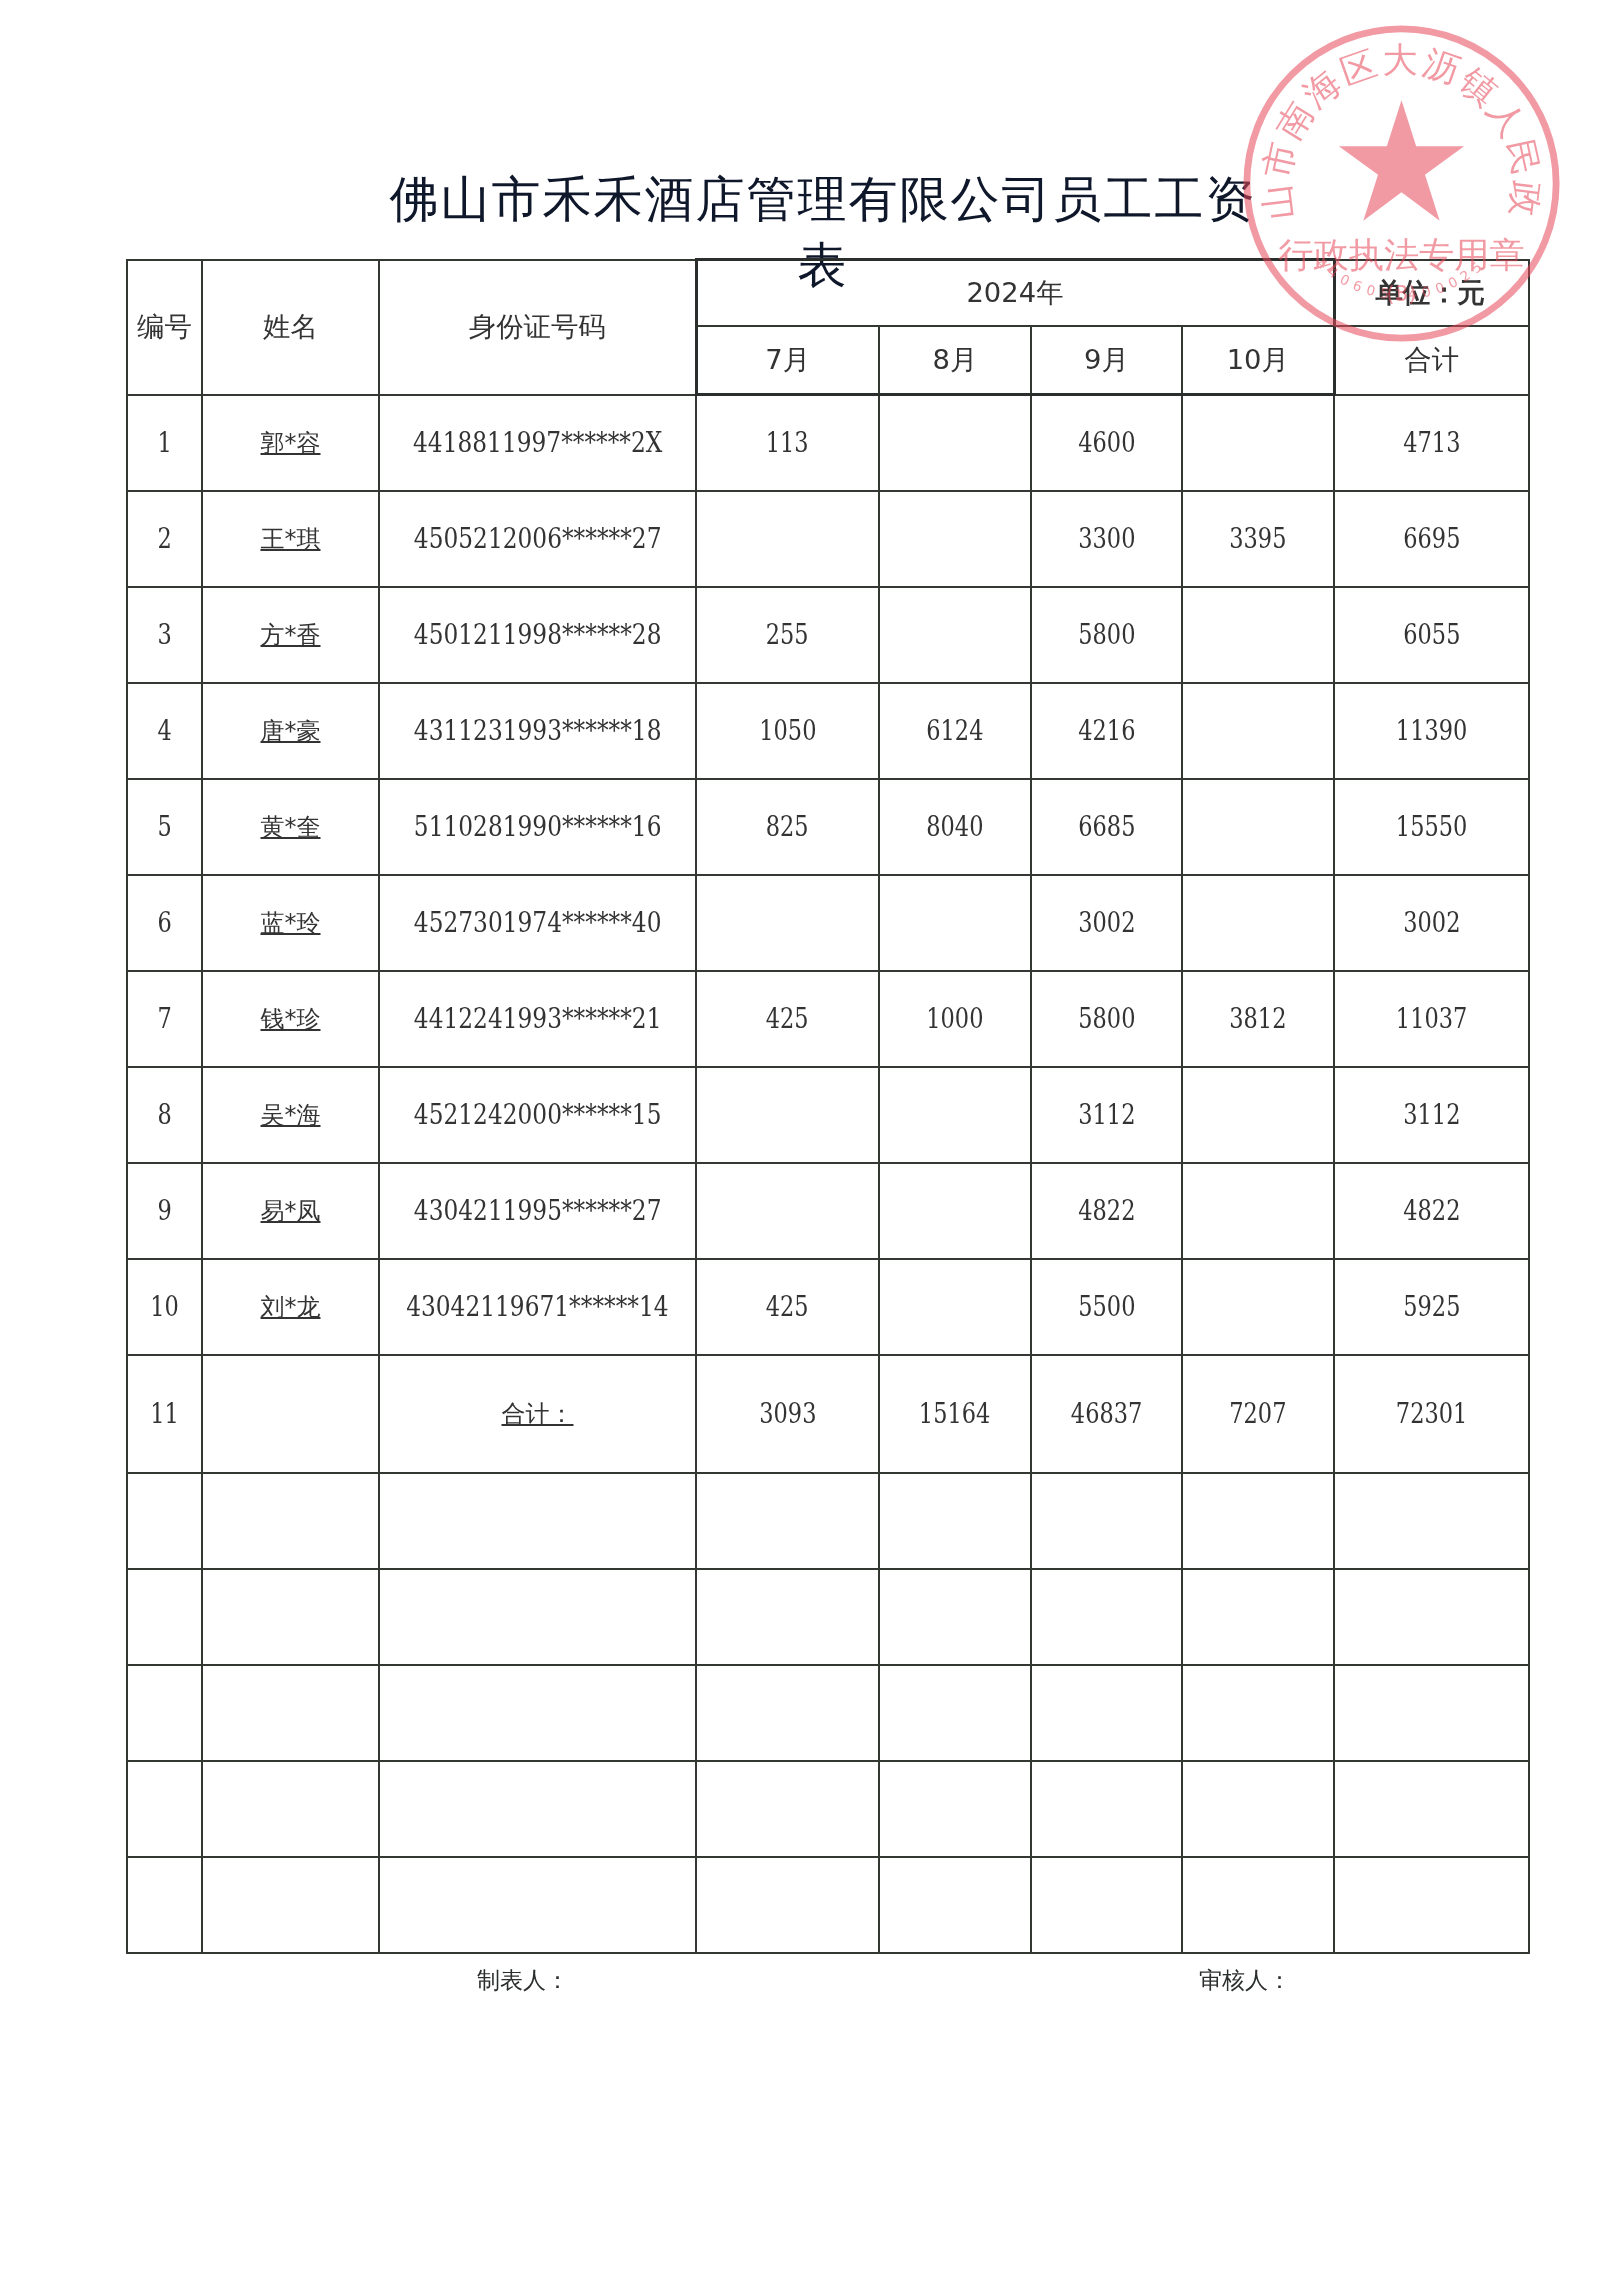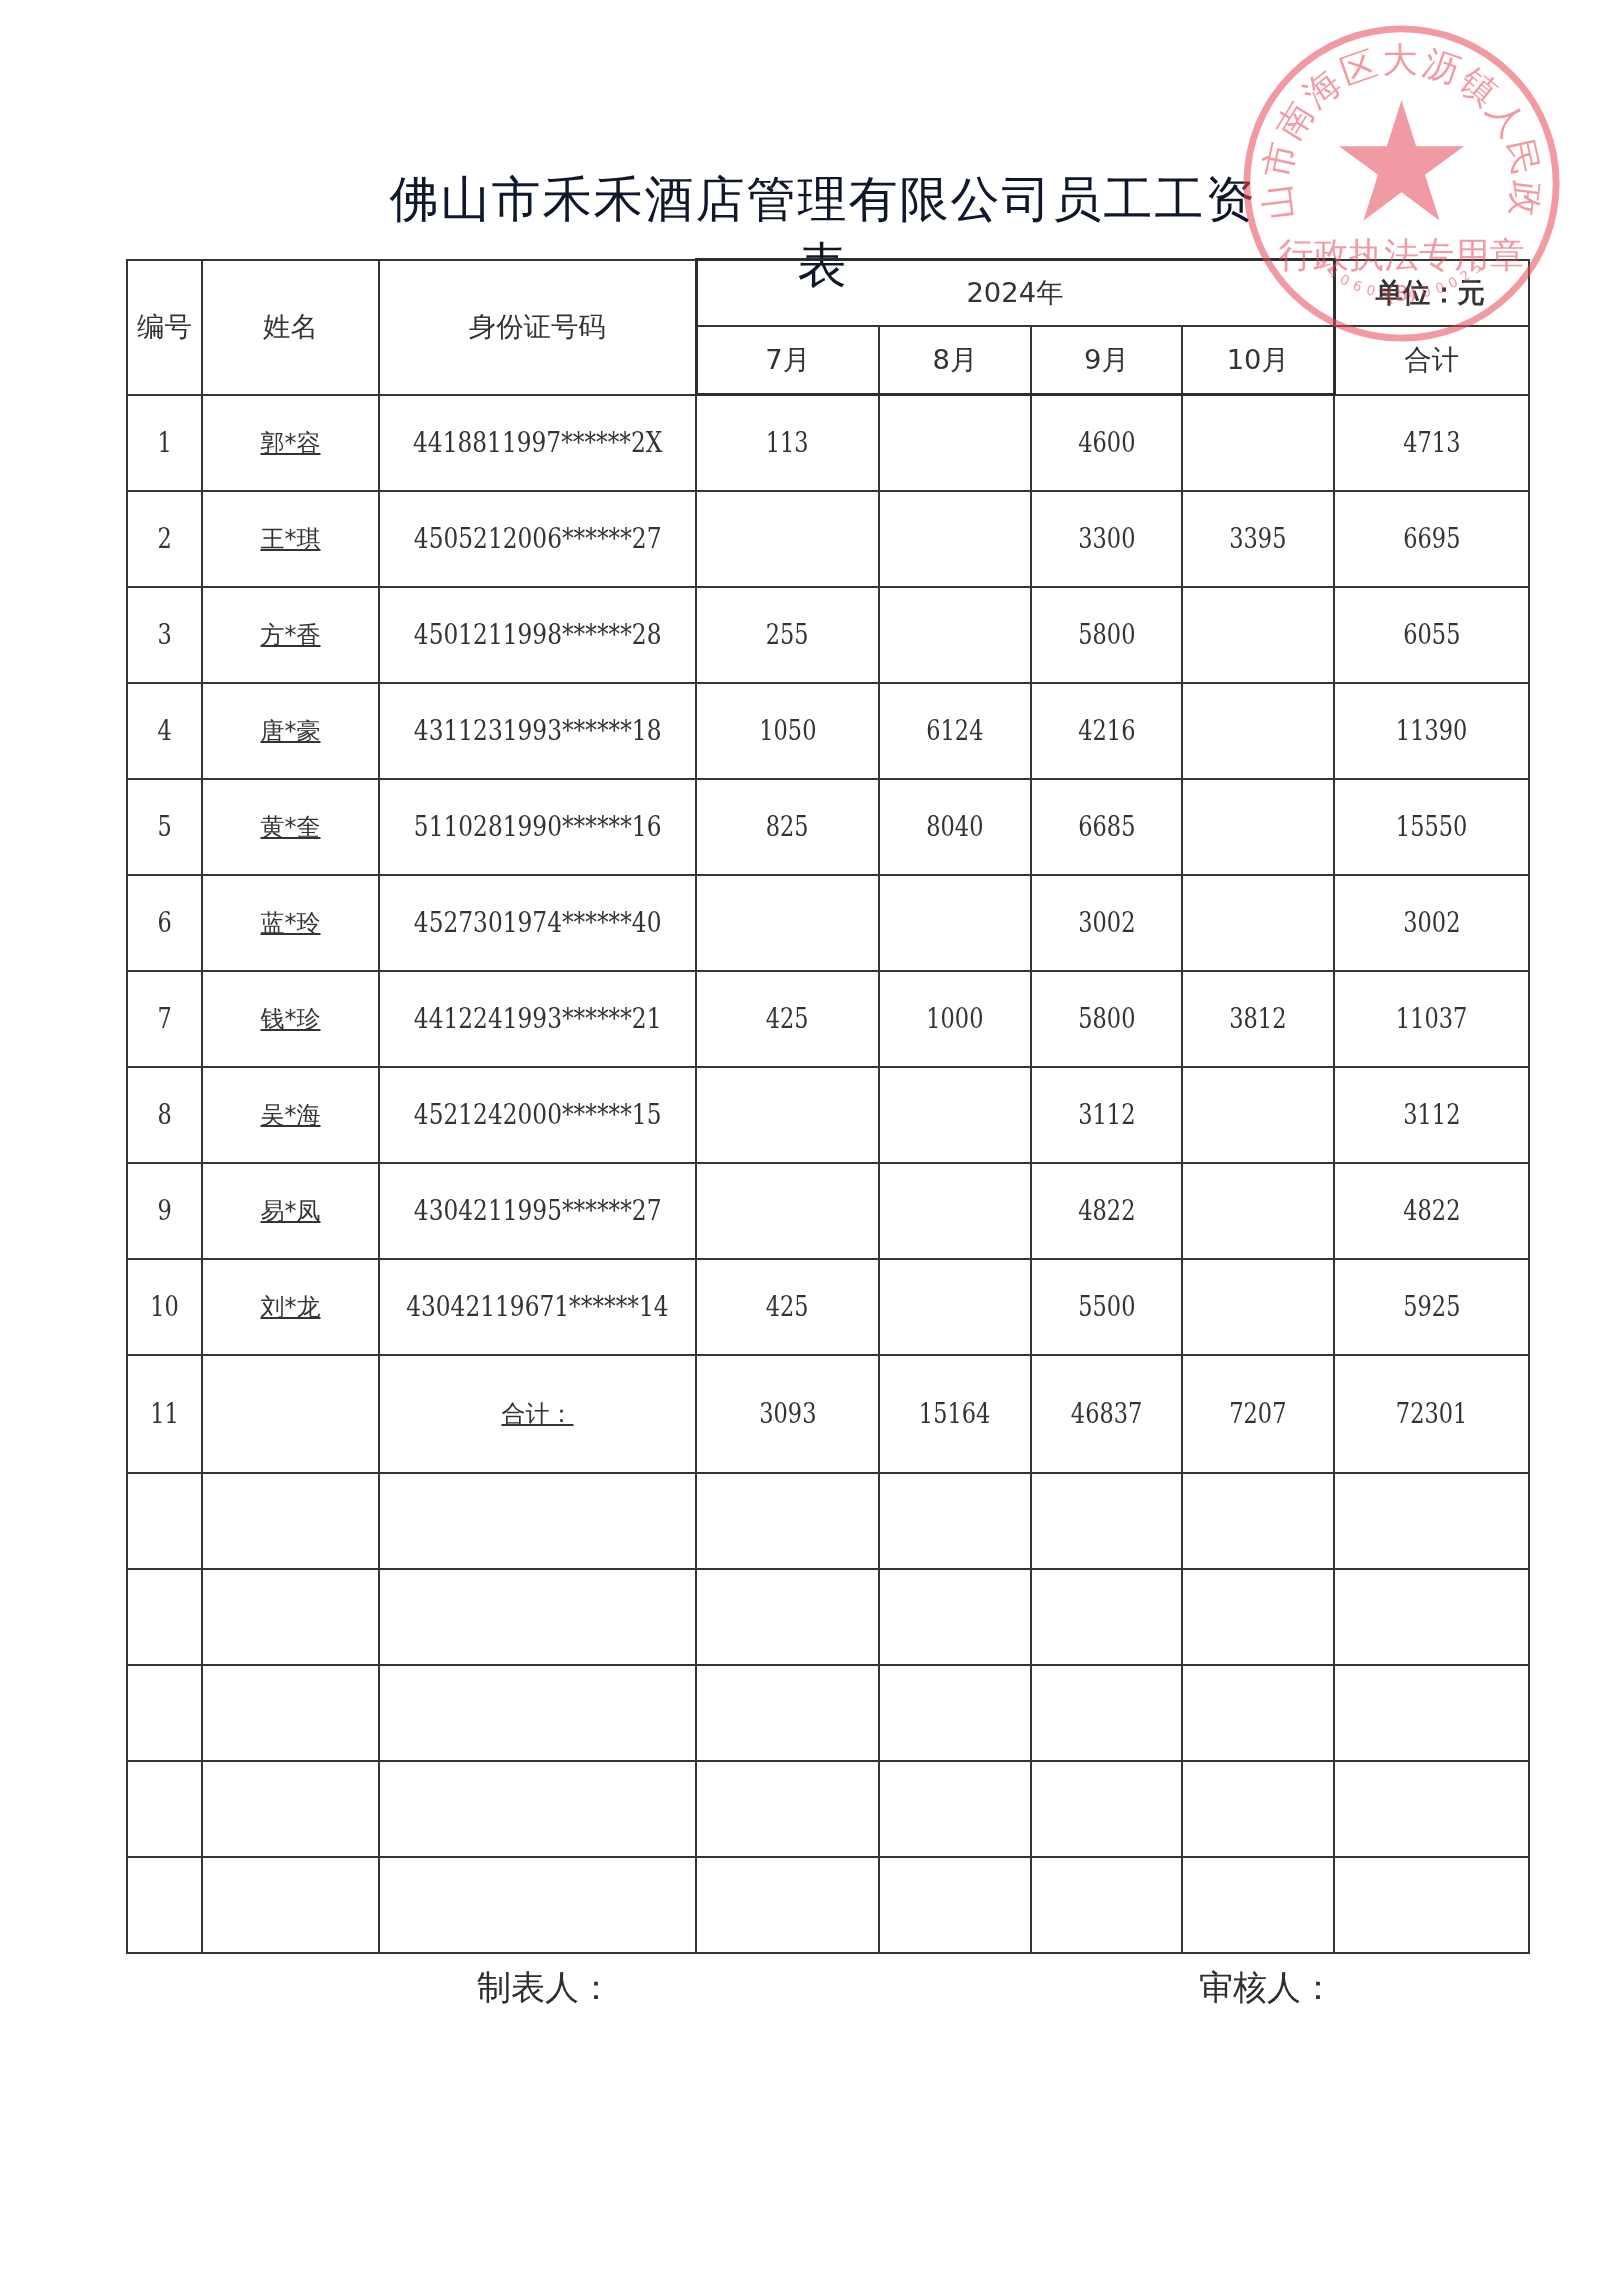--- a/index.html
+++ b/index.html
@@ -11,21 +11,21 @@
   table.sheet td { border:2.5px solid #333833; text-align:center; vertical-align:middle; padding:0;
                    font-size:27.4px; color:#333; }
   .hdr { font-family:"DejaVu Sans","Liberation Sans",sans-serif; font-size:28px; }
   .num { font-family:"DejaVu Serif","Liberation Serif",serif; font-size:27.4px; transform:scaleX(0.82); display:inline-block; }
   .idc { font-family:"DejaVu Serif","Liberation Serif",serif; font-size:27.4px; transform:scaleX(0.85); display:inline-block; white-space:nowrap; }
   .name { font-family:"DejaVu Sans","Liberation Sans",sans-serif; font-size:24px;text-decoration:underline; }
   .thick-top { border-top:3.9px solid #2a2e2c !important; }
   .thick-bottom { border-bottom:3.9px solid #2a2e2c !important; }
   .thick-left { border-left:3.9px solid #2a2e2c !important; }
   .thick-right { border-right:3.9px solid #2a2e2c !important; }
-  .footer-label { position:absolute; top:1965px; font-family:Liberation Serif, serif; font-size:34px; color:#2a2e2c; }
+  .footer-label { position:absolute; top:1965px; font-family:Liberation Serif, serif; font-size:23px; color:#2a2e2c; }
   .stamp { position:absolute; left:1240px; top:21.6px; width:323px; height:323px; opacity:0.55; pointer-events:none; }
 </style>
 </head>
 <body>
 
 <div class="title">佛山市禾禾酒店管理有限公司员工工资表</div>
 
 <table class="sheet">
   <colgroup>
     <col style="width:75px">

